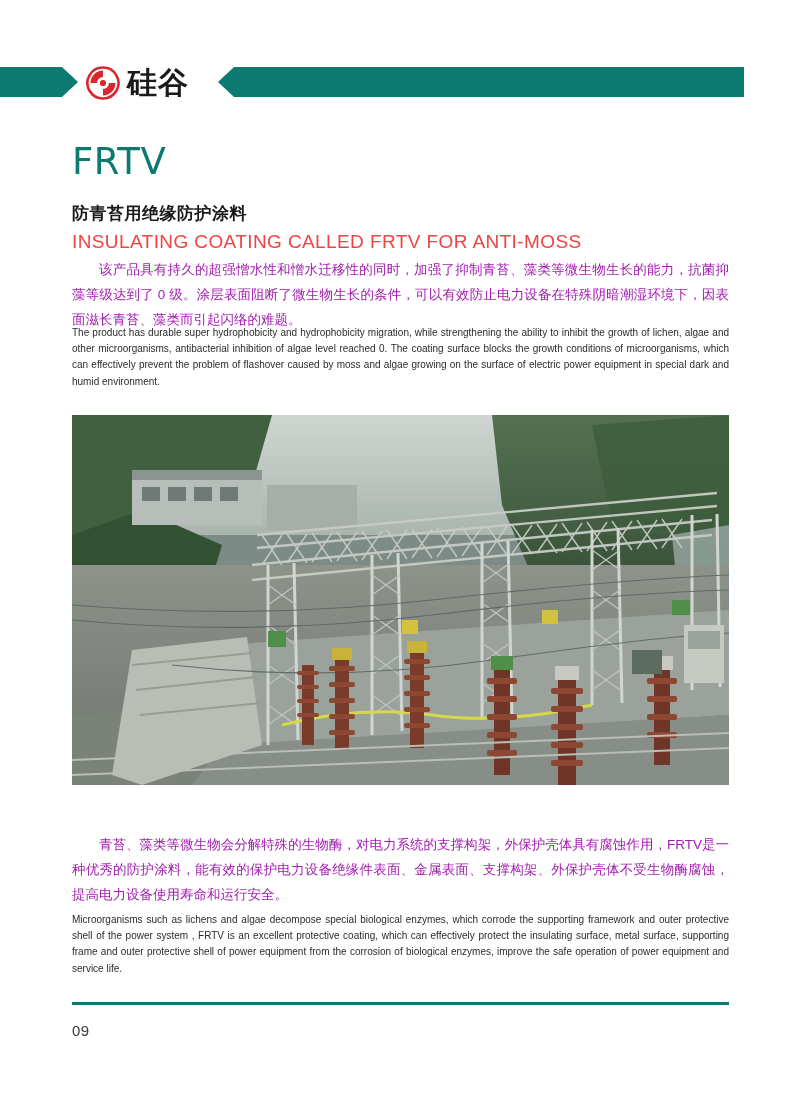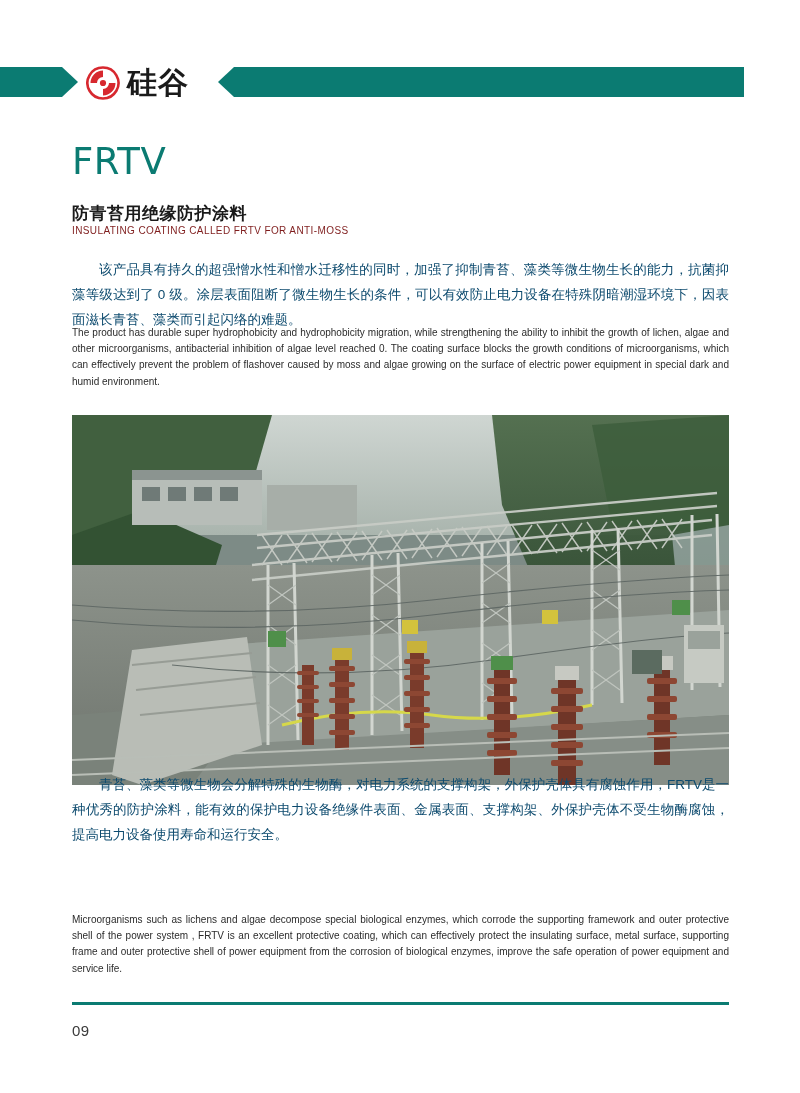--- a/index.html
+++ b/index.html
@@ -88,49 +88,50 @@
     letter-spacing: 0.5px;
   }
   .title-cn {
     margin-top: 20px;
     font-size: 17px;
     font-weight: bold;
     color: #1a1a1a;
     letter-spacing: 0.5px;
   }
   .title-en {
-    font-size: 10px;
-    color: #7f1d1d;
+    margin-top: 6px;
+    font-size: 19px;
+    color: #ef4444;
     letter-spacing: 0.4px;
   }
 
   
   .para-cn {
     position: absolute;
     left: 72px;
     width: 657px;
     font-size: 13.5px;
     line-height: 1.85;
-    color: #0c4a6e;
+    color: #a21caf;
     text-align: justify;
     text-indent: 2em;
   }
   .para-en {
     position: absolute;
     left: 72px;
     width: 657px;
     font-size: 10px;
     line-height: 1.62;
     color: #2b2b2b;
     text-align: justify;
   }
 
   #para-cn-1 { top: 258px; }
   #para-en-1 { top: 325px; }
-  #para-cn-2 { top: 773px; }
+  #para-cn-2 { top: 833px; }
   #para-en-2 { top: 912px; }
 
   
   .photo {
     position: absolute;
     left: 72px;
     top: 415px;
     width: 657px;
     height: 370px;
     overflow: hidden;

